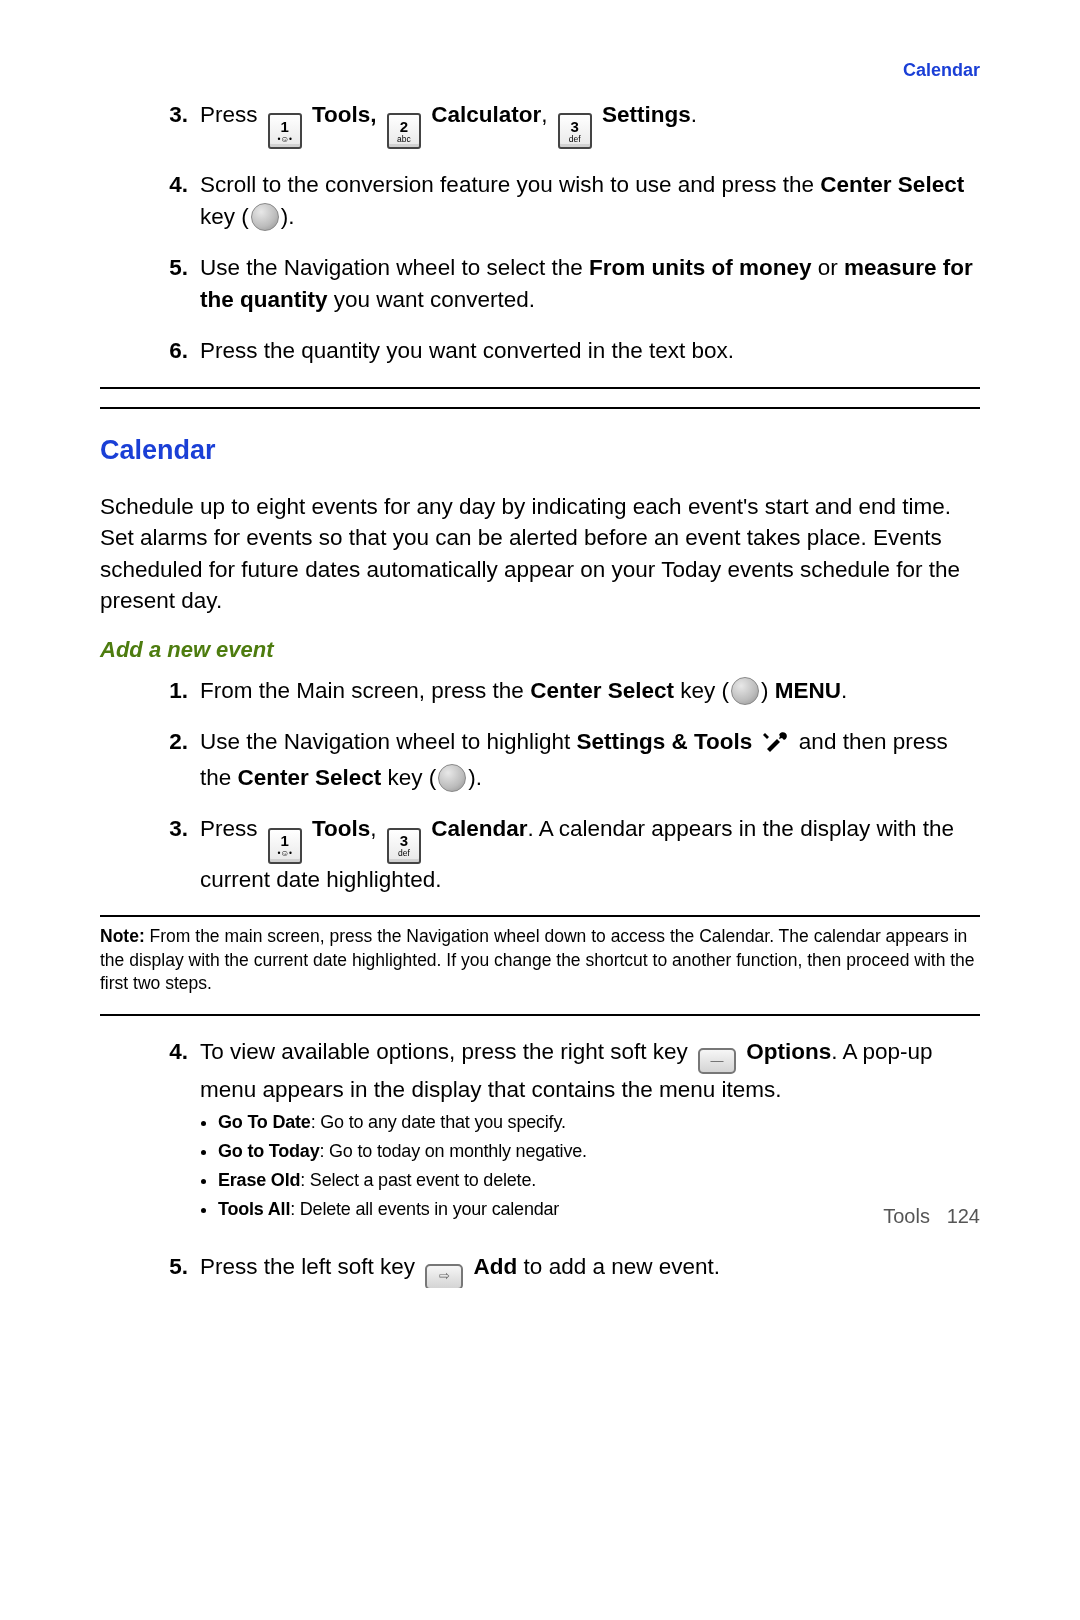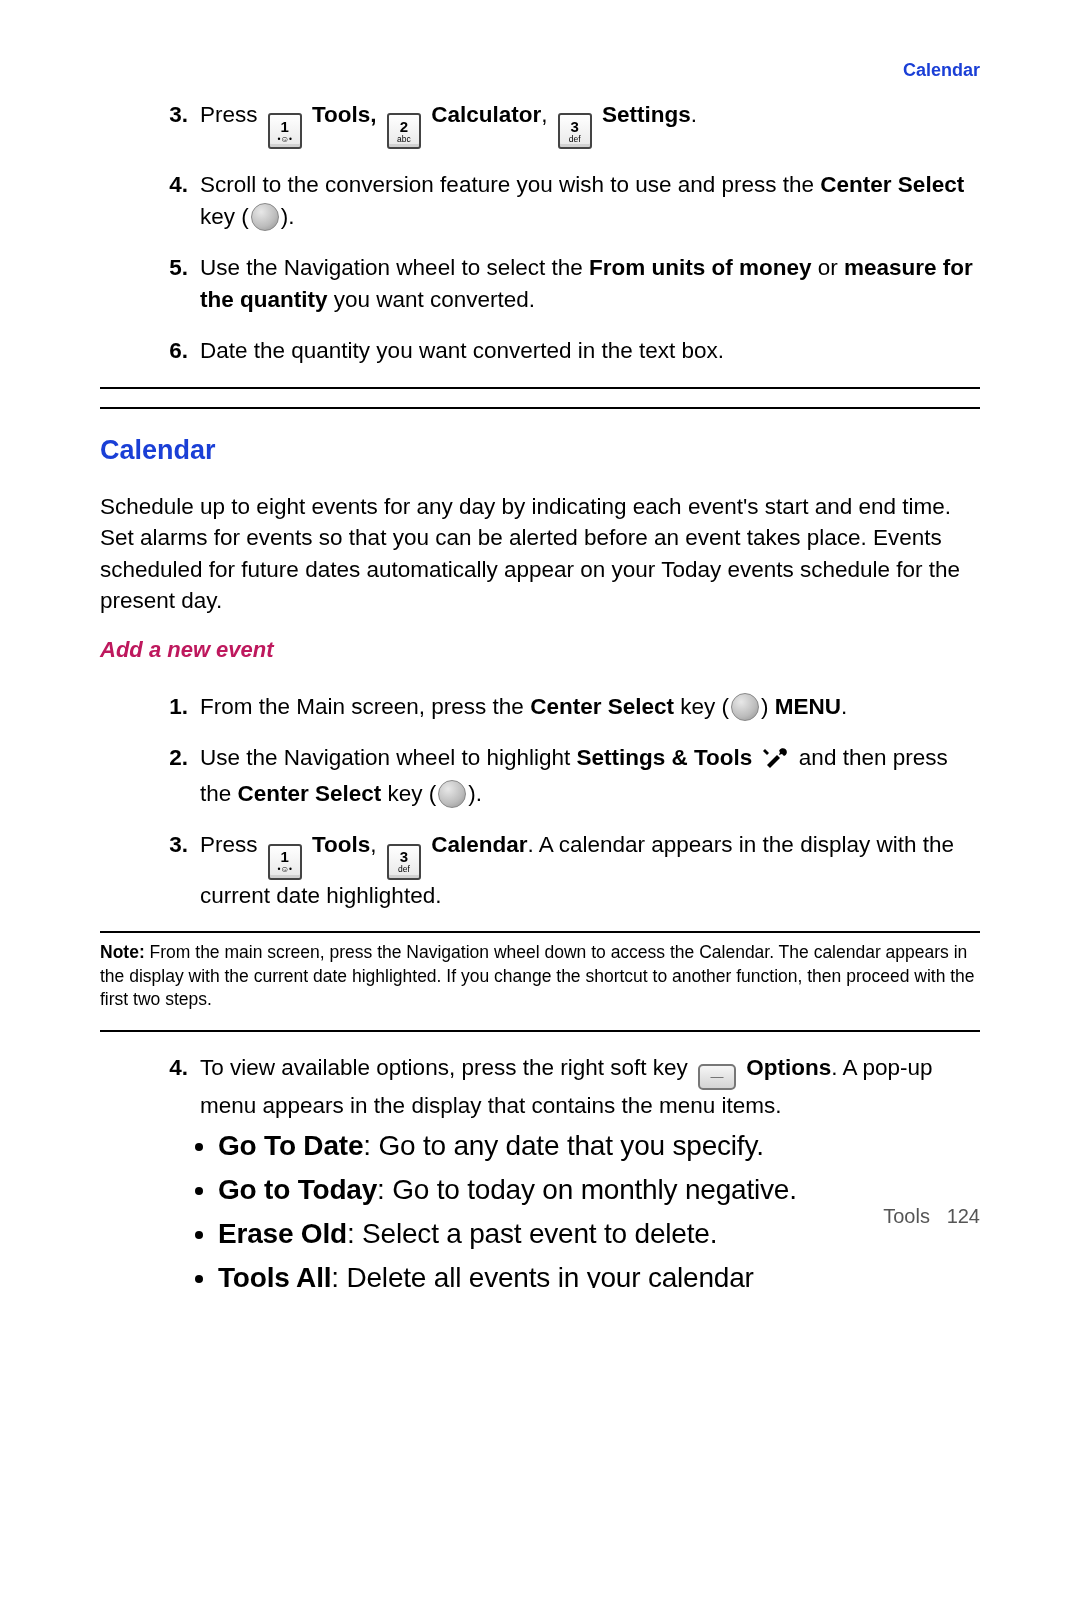--- a/index.html
+++ b/index.html
@@ -63,33 +63,33 @@
     line-height: 1.4;
     margin: 20px 0;
   }
   h2.section {
     color: #1a3fd6;
     font-size: 27px;
     font-weight: bold;
     margin: 26px 0 14px 0;
   }
   h3.subsection {
-    color: #be185d;
+    color: #4d7c0f;
     font-size: 22px;
     font-style: italic;
     font-weight: bold;
-    margin: 18px 0 28px 0;
+    margin: 18px 0 12px 0;
   }
   ul.bullets {
     list-style: disc;
     margin: 4px 0 8px 18px;
     padding: 0;
   }
   ul.bullets > li {
-    font-size: 28px;
+    font-size: 18px;
     line-height: 1.5;
     margin-bottom: 2px;
     font-family: Arial, Helvetica, sans-serif;
     letter-spacing: -0.2px;
   }
   .bold { font-weight: bold; }
   .footer {
     position: absolute;
     bottom: 60px;
     right: 100px;
@@ -186,21 +186,21 @@
       </span>
     </li>
     <li>
       <span class="num">5.</span>
       <span class="li-body">
         <span>Use the Navigation wheel to select the </span><span class="bold">From units of money</span><span> or </span><span class="bold">measure for the quantity</span><span> you want converted.</span>
       </span>
     </li>
     <li>
       <span class="num">6.</span>
-      <span class="li-body">Date the quantity you want converted in the text box.</span>
+      <span class="li-body">Press the quantity you want converted in the text box.</span>
     </li>
   </ol>
 
   <hr class="note-rule">
   <hr class="note-rule">
 
 
   <h2 class="section">Calendar</h2>
   <div class="para" style="margin-top:25px">Schedule up to eight events for any day by indicating each event's start and end time. Set alarms for events so that you can be alerted before an event takes place. Events scheduled for future dates automatically appear on your Today events schedule for the present day.</div>
 

